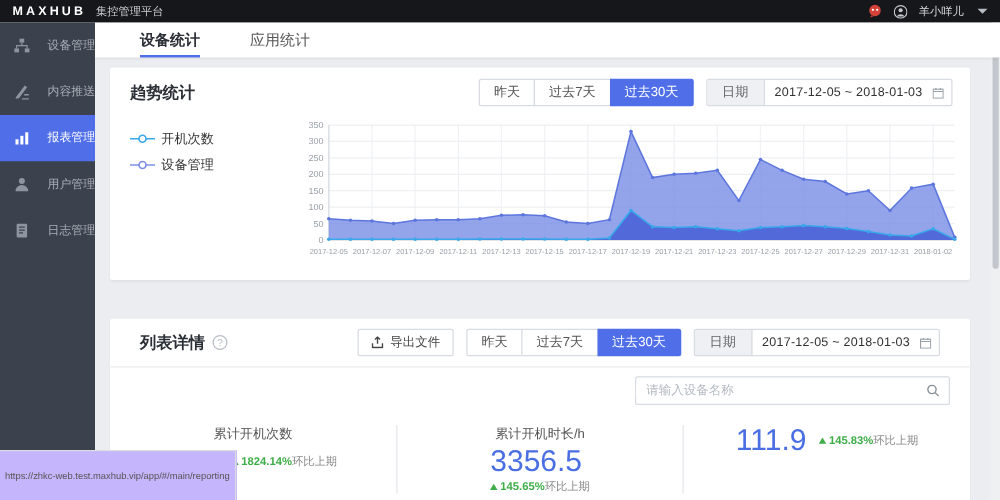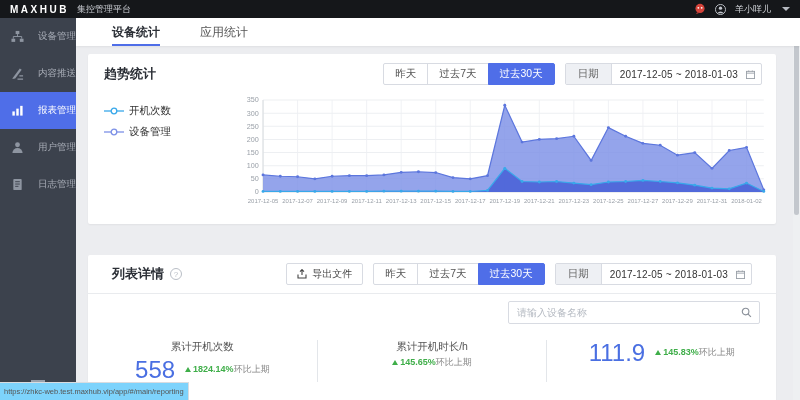--- a/index.html
+++ b/index.html
@@ -77,21 +77,21 @@
   .delta-box { display:flex; flex-direction:row; line-height:1.25; }
   .delta { font-size:9px; color:var(--green); font-weight:bold; display:flex; align-items:center; }
   .up-tri { width:0; height:0; border-left:3px solid transparent; border-right:3px solid transparent; border-bottom:5px solid var(--green); margin-right:2px; display:inline-block; }
   .compare { font-size:9px; color:#888; }
 
   
   .v-scroll { position:absolute; top:0; right:0; width:7px; bottom:0; background:#eef0f2; }
   .v-thumb { position:absolute; top:22px; left:1px; width:5px; height:175px; background:#c3c7cd; border-radius:3px; }
 
   
-  .status-url { position:fixed; left:0; bottom:0; background:#7dd3fc; border:1px solid #d9dce0; border-left:none; border-bottom:none; font-size:7.5px; color:#555; padding:4px 4px; z-index:9; max-width:240px; white-space:nowrap; }
+  .status-url { position:fixed; left:0; bottom:0; background:#c4b5fd; border:1px solid #d9dce0; border-left:none; border-bottom:none; font-size:7.5px; color:#555; padding:15px 4px; z-index:9; max-width:240px; white-space:nowrap; }
 </style>
 </head>
 <body>
 
 <div class="topbar">
   <span class="logo">MAXHUB</span>
   <span class="platform">集控管理平台</span>
   <div class="topbar-right">
     <span style="display:flex;">
       <svg width="12" height="12" viewBox="0 0 12 12">
@@ -379,20 +379,21 @@
                     <i class="up-tri"></i>
                     <span>1824.14%</span>
                   </span>
                 <span class="compare">环比上期</span>
               </span>
             </div>
           </div>
           <div class="stat">
             <span class="stat-label">累计开机时长/h</span>
             <div class="stat-main stacked">
+              <span class="stat-value">3356.5</span>
               <span class="delta-box">
                 <span class="delta">
                     <i class="up-tri"></i>
                     <span>145.65%</span>
                   </span>
                 <span class="compare">环比上期</span>
               </span>
             </div>
           </div>
           <div class="stat">

